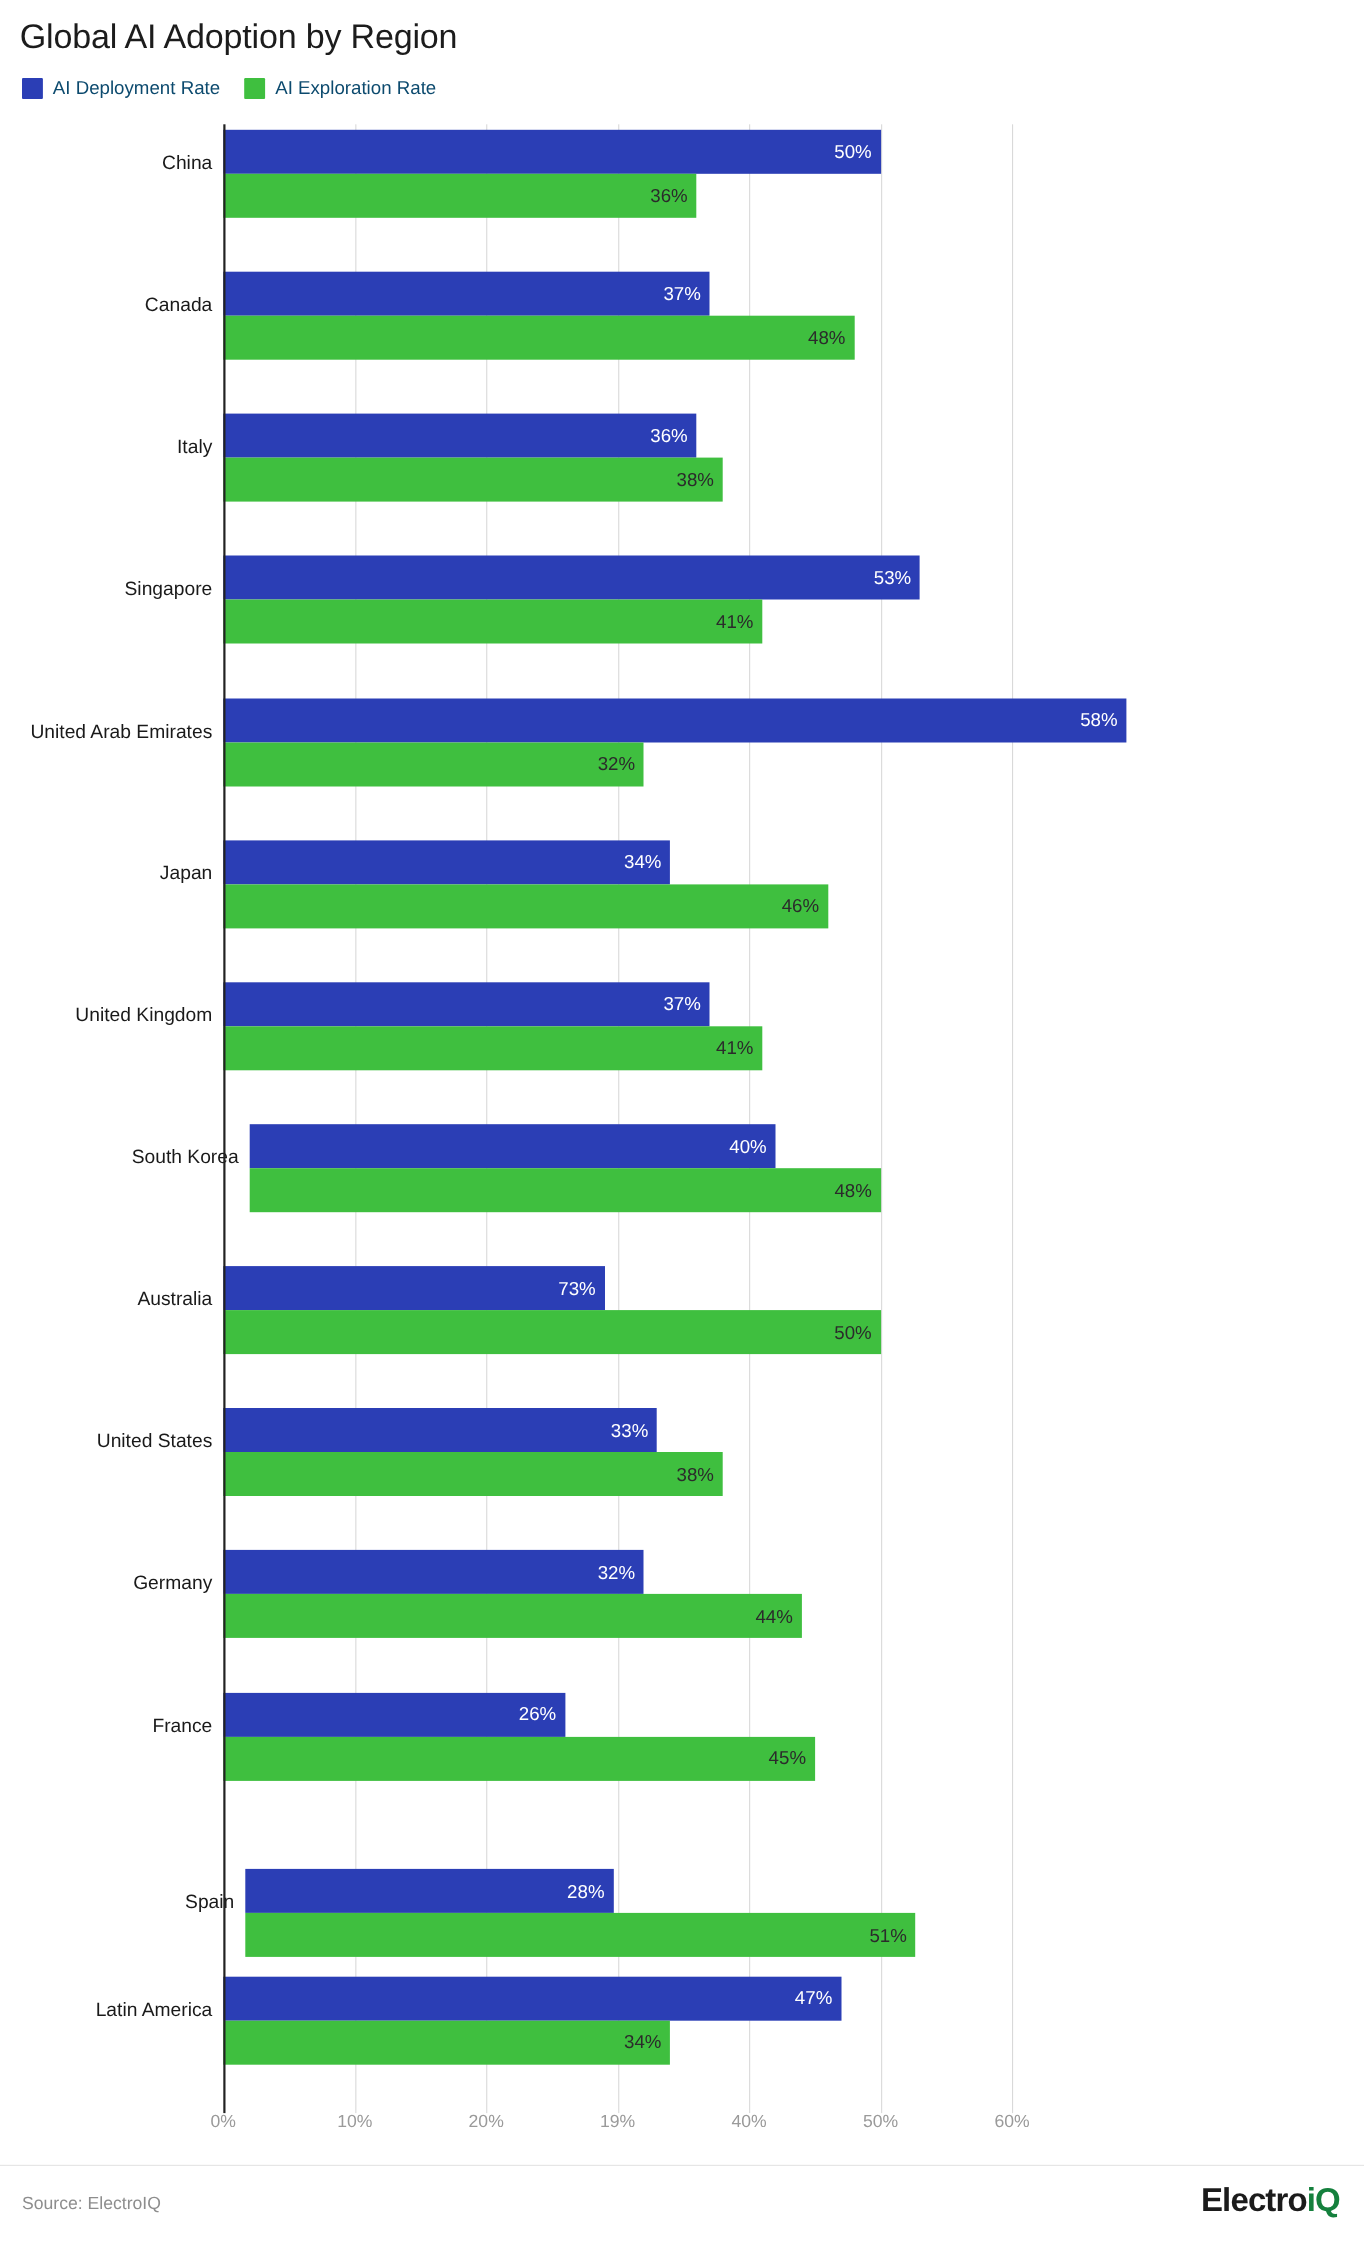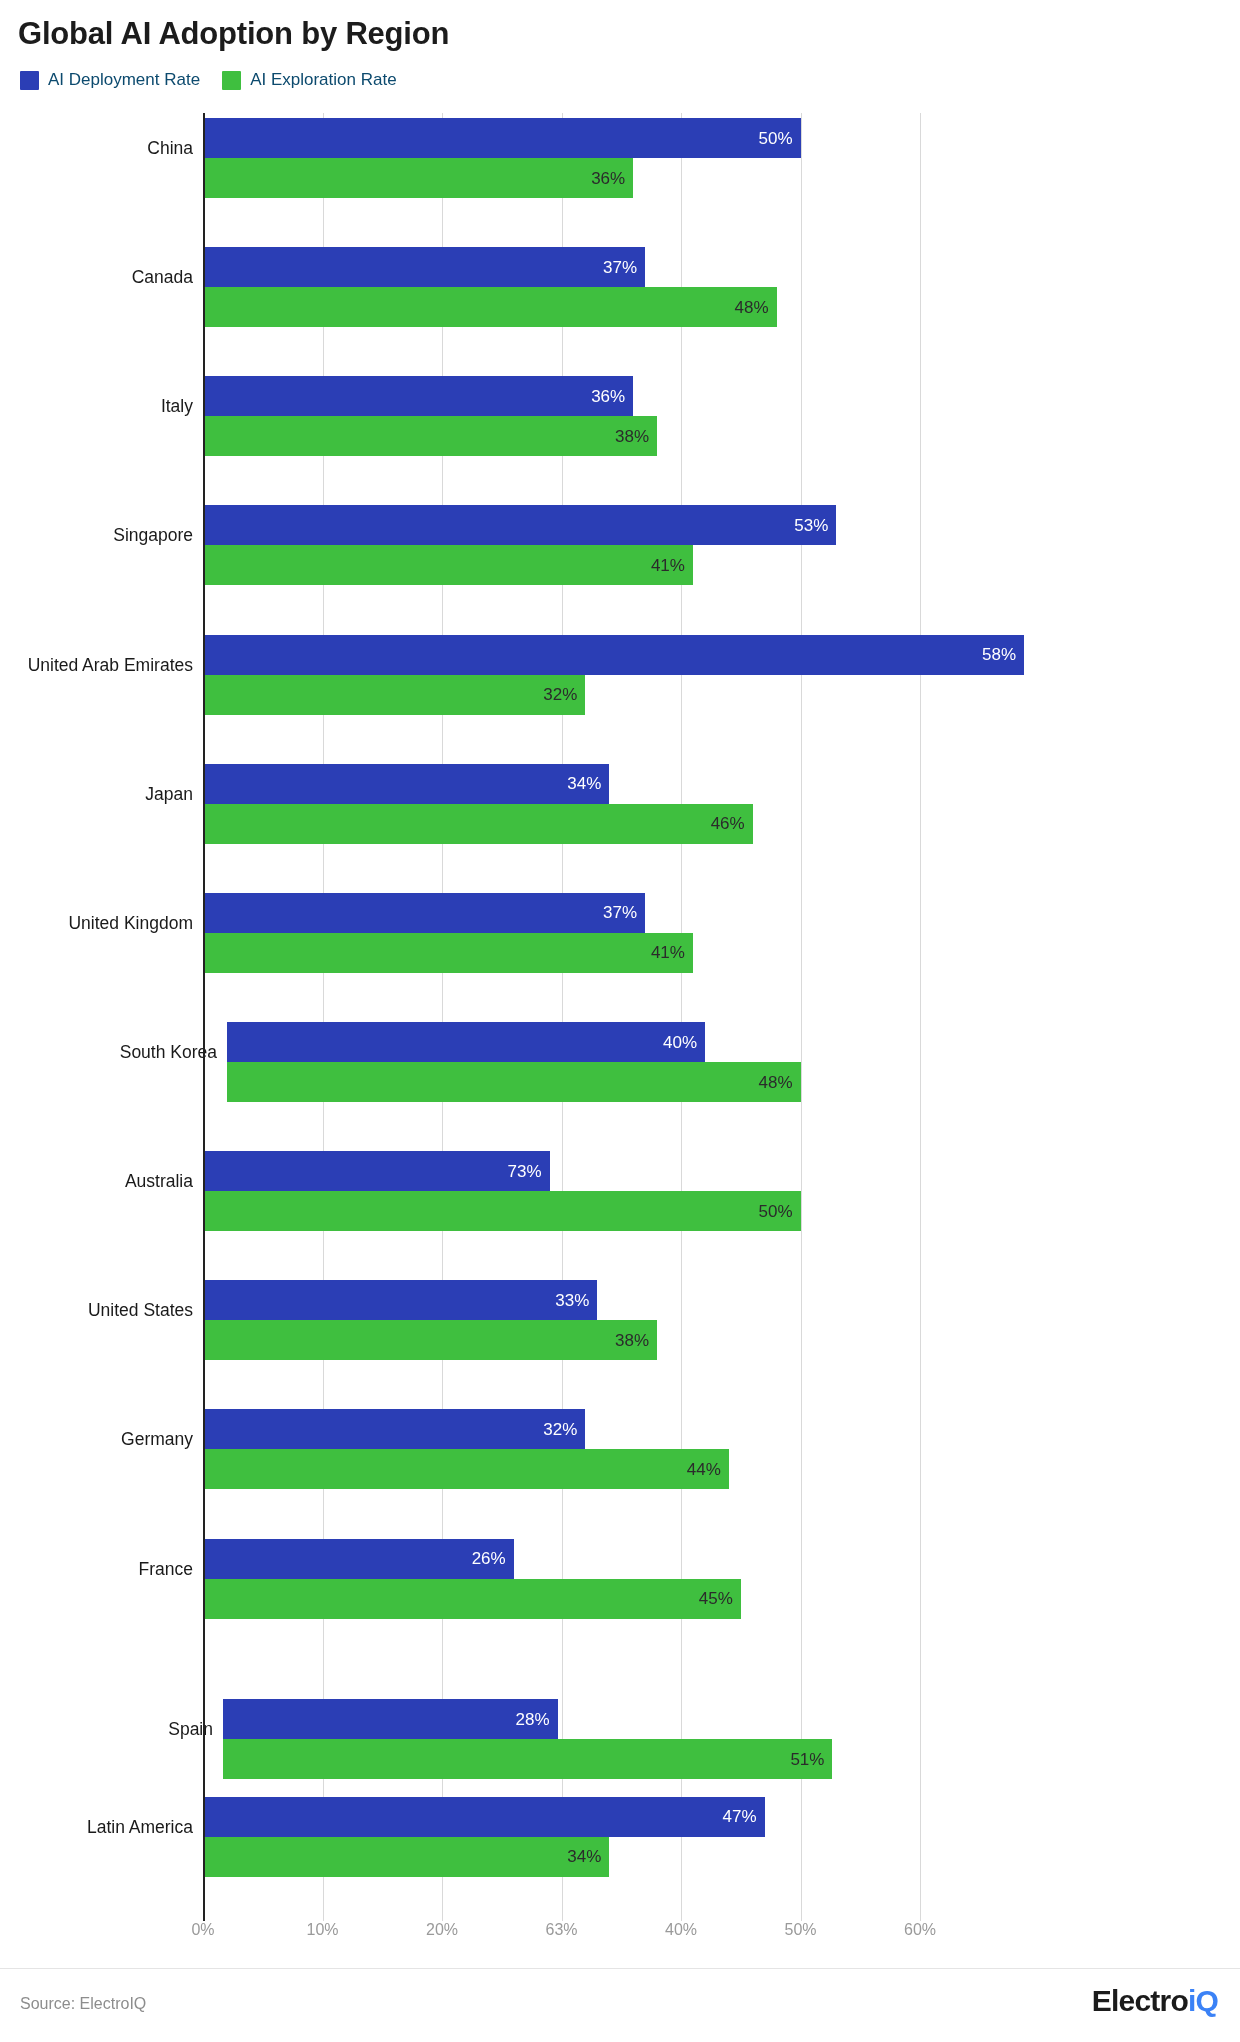--- a/index.html
+++ b/index.html
@@ -6,21 +6,21 @@
   body{
     width:1240px;height:2042px;background:#ffffff;
     font-family:"Liberation Sans","DejaVu Sans",sans-serif;
     overflow:hidden;position:relative;
   }
   .page{width:1240px;height:2042px;position:relative;box-sizing:border-box;}
 
   
   .title{
     position:absolute;left:18px;top:16px;
-    font-size:31px;font-weight:bold;color:#1c1c1c;letter-spacing:-0.2px;
+    font-size:31px;font-weight:normal;color:#1c1c1c;letter-spacing:-0.2px;
     white-space:nowrap;
   }
   .legend{position:absolute;left:20px;top:70px;display:flex;align-items:center;gap:22px;}
   .legend-item{display:flex;align-items:center;gap:9px;}
   .legend-swatch{width:19px;height:19px;display:block;border-radius:1px;}
   .legend-label{font-size:17px;color:#0c4a6e;white-space:nowrap;}
 
   
   .plot{
     position:absolute;left:203px;top:113px;
@@ -48,21 +48,21 @@
 
   
   .xaxis{position:absolute;left:203px;top:1921px;width:717px;height:30px;}
   .xtick{position:absolute;top:0;font-size:16px;color:#9a9a9a;transform:translateX(-50%);white-space:nowrap;}
 
   
   .footer-rule{position:absolute;left:0;right:0;top:1968px;height:1px;background:#e4e4e4;}
   .source{position:absolute;left:20px;top:1995px;font-size:16px;color:#8d8d8d;white-space:nowrap;}
   .logo{position:absolute;right:22px;top:1986px;font-size:30px;font-weight:bold;letter-spacing:-0.8px;line-height:1;white-space:nowrap;}
   .logo .electro{color:#1b1b1b;}
-  .logo .iq{color:#3b82f6;}
+  .logo .iq{color:#15803d;}
 </style>
 </head>
 <body>
 
 <div class="page">
 
   <div class="title">Global AI Adoption by Region</div>
 
   <div class="legend">
       <div class="legend-item">
@@ -212,21 +212,21 @@
             <span class="bar-value">34%</span>
           </div>
         </div>
       </div>
   </div>
 
   <div class="xaxis">
       <div class="xtick" style="left: 0px;">0%</div>
       <div class="xtick" style="left: 119.5px;">10%</div>
       <div class="xtick" style="left: 239px;">20%</div>
-      <div class="xtick" style="left: 358.5px;">63%</div>
+      <div class="xtick" style="left: 358.5px;">19%</div>
       <div class="xtick" style="left: 478px;">40%</div>
       <div class="xtick" style="left: 597.5px;">50%</div>
       <div class="xtick" style="left: 717px;">60%</div>
     </div>
 
   <div class="footer-rule"></div>
   <div class="source">Source: ElectroIQ</div>
   <div class="logo">
     <span class="electro">Electro</span><span class="iq">iQ</span>
   </div>

